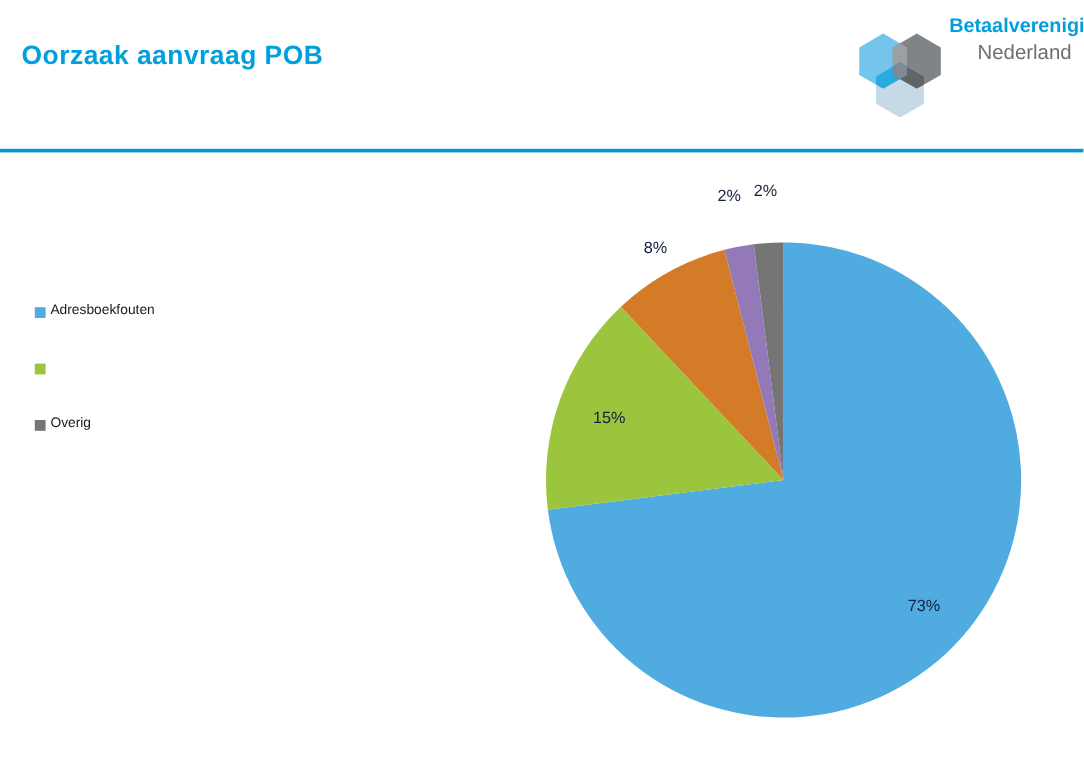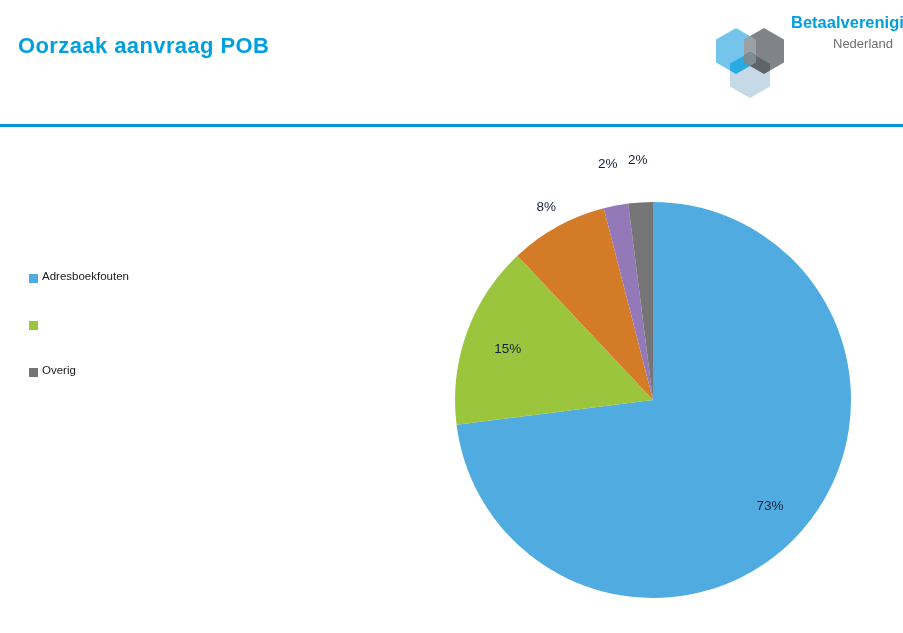--- a/index.html
+++ b/index.html
@@ -72,38 +72,38 @@
     text-align: right;
   }
   .logo-line1 {
     font-size: 16.5px;
     font-weight: bold;
     color: #00A0DF;
     line-height: 21px;
     white-space: nowrap;
   }
   .logo-line2 {
-    font-size: 13px;
+    font-size: 17px;
     color: #6D6E70;
     line-height: 21px;
     white-space: nowrap;
   }
 
   
   #legend {
     position: absolute;
     left: 29px;
     top: 236px;
     width: 330px;
   }
   .legend-item {
     position: relative;
     height: 47px;
     display: flex;
-    align-items: flex-end;
+    align-items: center;
   }
   .legend-swatch {
     width: 9px;
     height: 9px;
     flex: 0 0 9px;
     margin-top: 2px;
     margin-right: 4px;
   }
   .legend-label {
     font-size: 11.5px;

